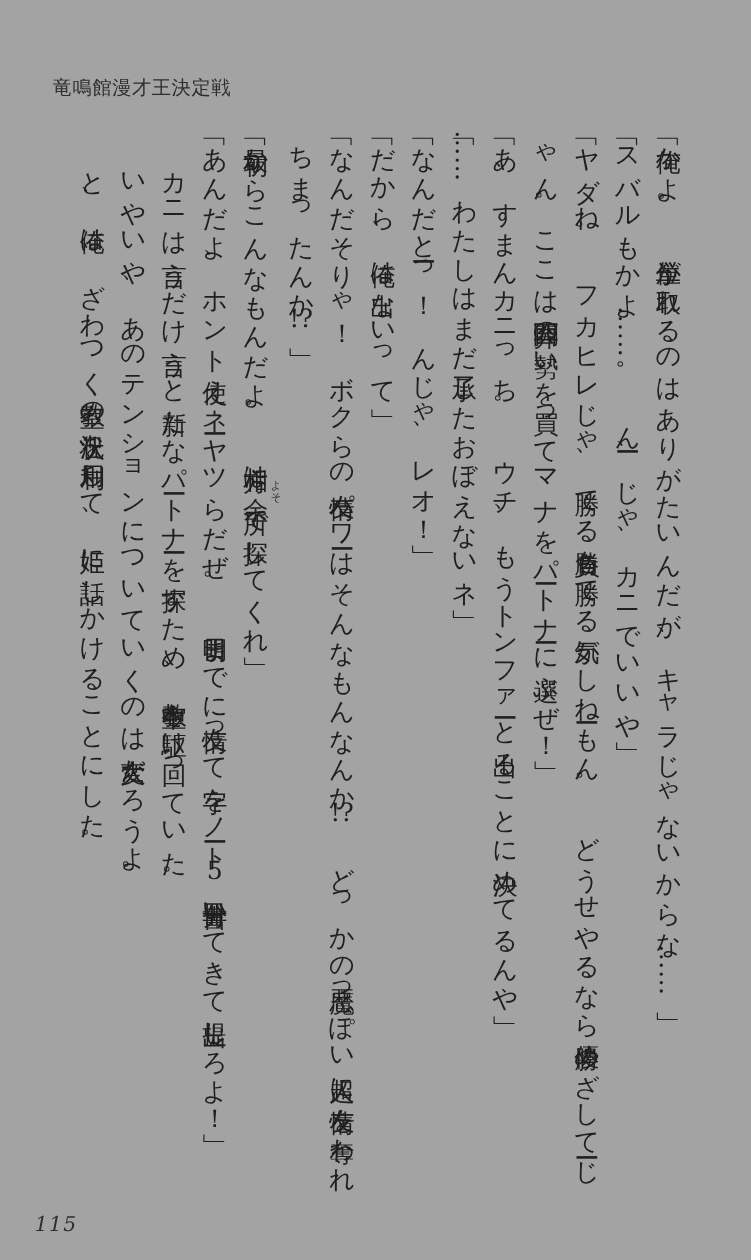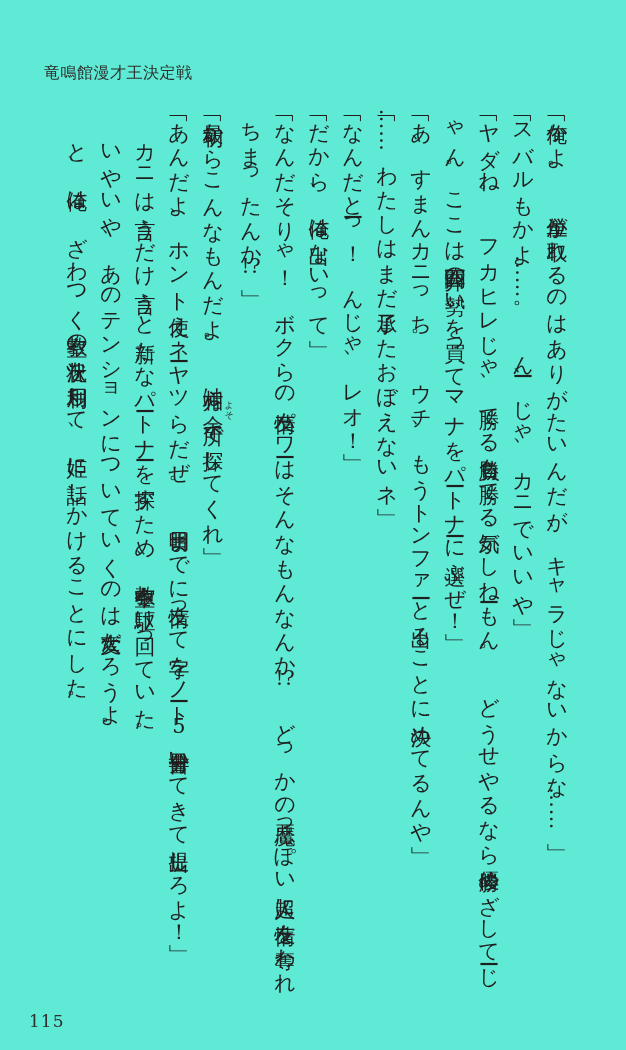--- a/index.html
+++ b/index.html
@@ -4,21 +4,21 @@
 <style>
   html, body {
     margin: 0;
     padding: 0;
     background: #e9e9e7;
   }
   .page {
     position: relative;
     width: 626px;
     height: 1050px;
-    background: #5eead4;
+    background: #a3a3a3;
     overflow: hidden;
     font-family: "DejaVu Serif", "Liberation Serif", serif;
     color: #242424;
   }
   .running-header {
     position: absolute;
     left: 44px;
     top: 63px;
     font-size: 16px;
     letter-spacing: 0.5px;
@@ -48,20 +48,21 @@
   ruby rt {
     font-size: 9px;
     letter-spacing: 0;
     color: #2e2e2e;
   }
   .page-number {
     position: absolute;
     left: 29px;
     top: 1011px;
     font-size: 17px;
+    font-style: italic;
     letter-spacing: 1px;
     color: #2e2e2e;
   }
 </style>
 </head>
 <body>
 
 <div class="page">
   <div class="running-header">竜鳴館漫才王決定戦</div>
 

